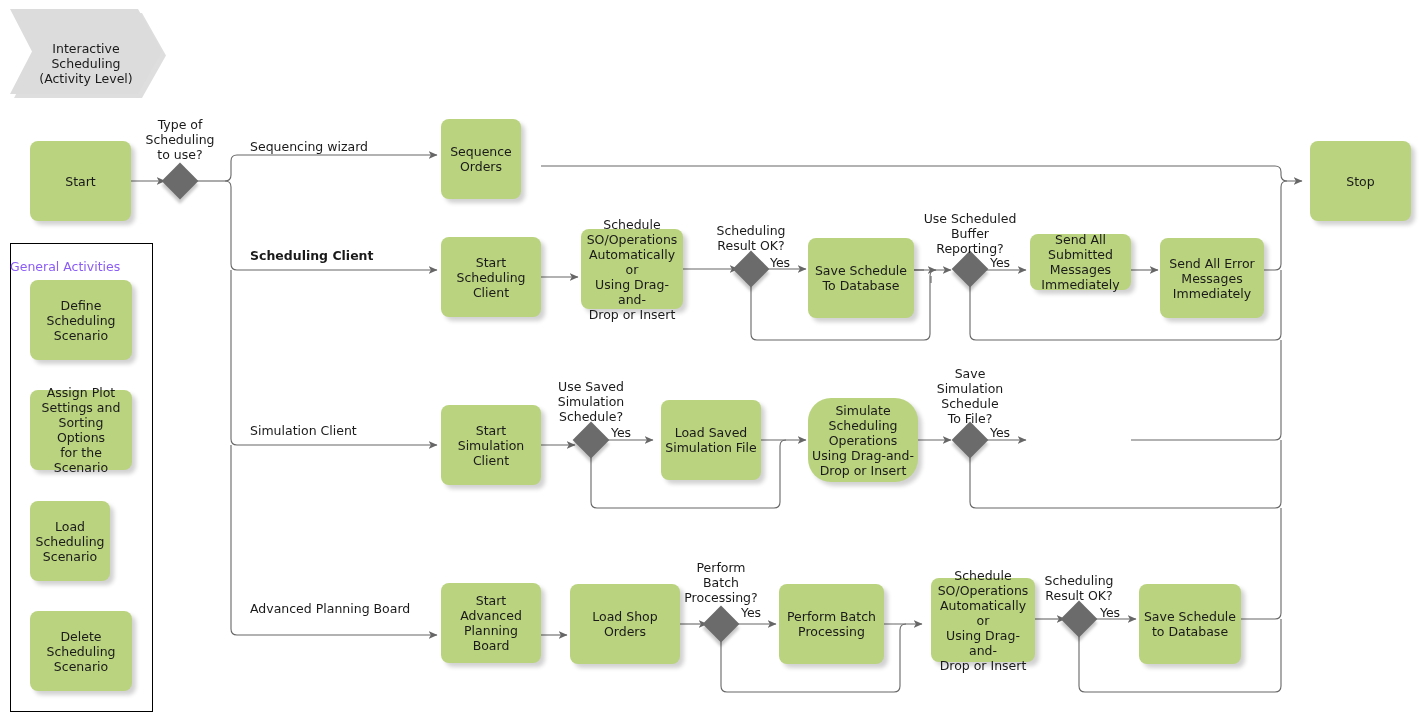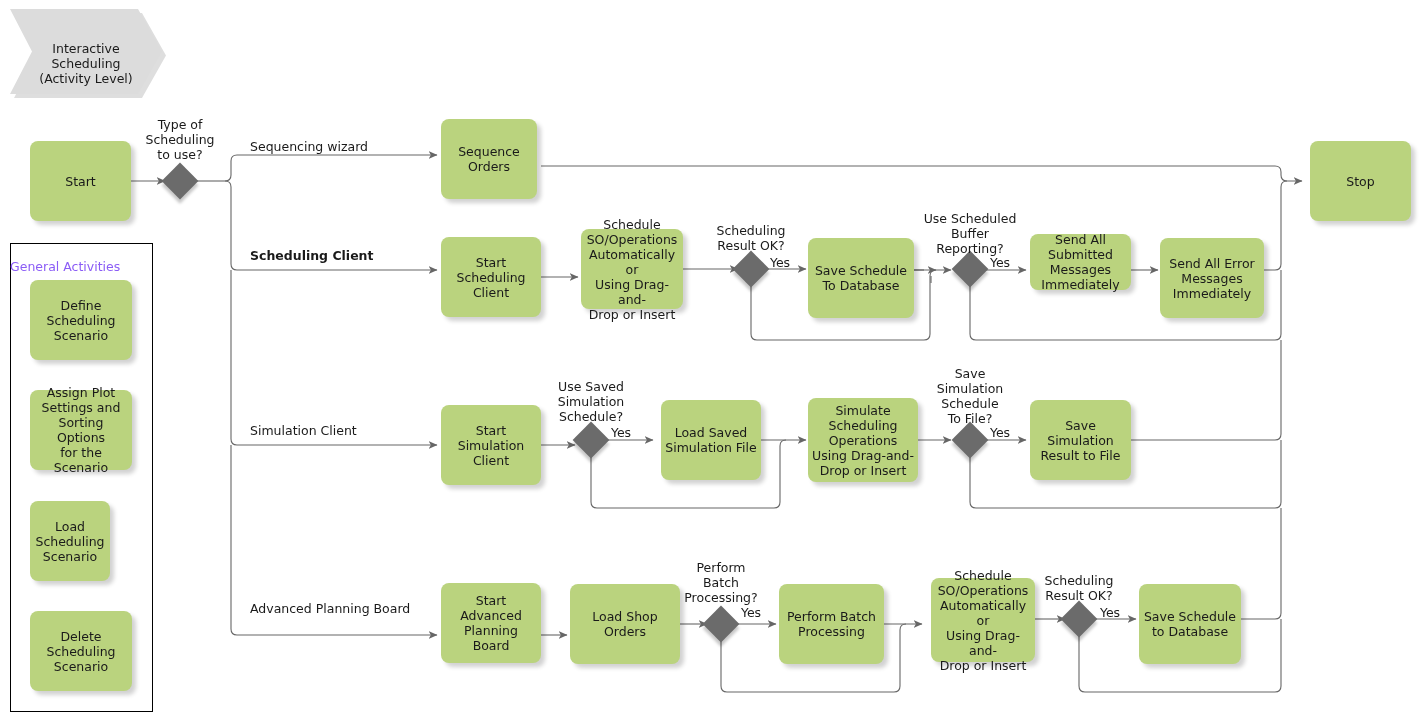--- a/index.html
+++ b/index.html
@@ -206,21 +206,21 @@
   <div class="diamond" style="left:167px;top:168px;"></div>
   <div class="label" style="left: 130px; top: 117px; width: 100px; white-space: pre-line;">Type of
 Scheduling
 to use?</div>
 
   <div class="label left" style="left:250px;top:139px;width:200px;">Sequencing wizard</div>
   <div class="label left" style="left:250px;top:248px;width:200px;font-weight:bold;">Scheduling Client</div>
   <div class="label left" style="left:250px;top:423px;width:200px;">Simulation Client</div>
   <div class="label left" style="left:250px;top:601px;width:220px;">Advanced Planning Board</div>
 
-  <div class="node" style="left:441px;top:119px;width:96px;height:80px;">
+  <div class="node" style="left:441px;top:119px;width:80px;height:80px;">
     <span style="white-space: pre-line;">Sequence
 Orders</span>
   </div>
 
   <div class="node" style="left:441px;top:237px;width:100px;height:80px;">
     <span style="white-space: pre-line;">Start Scheduling
 Client</span>
   </div>
   <div class="node" style="left:581px;top:229px;width:102px;height:80px;">
     <span style="white-space: pre-line;">Schedule
@@ -263,38 +263,34 @@
   <div class="diamond" style="left:578px;top:427px;"></div>
   <div class="label" style="left: 541px; top: 379px; width: 100px; white-space: pre-line;">Use Saved
 Simulation
 Schedule?</div>
   <div class="label" style="left:606px;top:425px;width:30px;">Yes</div>
 
   <div class="node" style="left:661px;top:400px;width:100px;height:80px;">
     <span style="white-space: pre-line;">Load Saved
 Simulation File</span>
   </div>
-  <div class="node" style="left:808px;top:398px;width:110px;height:84px;">
+  <div class="node" style="left:808px;top:398px;width:110px;height:84px;border-radius:23px;">
     <span style="white-space: pre-line;">Simulate
 Scheduling
 Operations
 Using Drag-and-
 Drop or Insert</span>
   </div>
   <div class="diamond" style="left:957px;top:427px;"></div>
   <div class="label" style="left: 920px; top: 366px; width: 100px; white-space: pre-line;">Save
 Simulation
 Schedule
 To File?</div>
   <div class="label" style="left:985px;top:425px;width:30px;">Yes</div>
 
-  <div class="node" style="left:1030px;top:400px;width:101px;height:80px;">
-    <span style="white-space: pre-line;">Save Simulation
-Result to File</span>
-  </div>
 
   <div class="node" style="left:441px;top:583px;width:100px;height:80px;">
     <span style="white-space: pre-line;">Start Advanced
 Planning Board</span>
   </div>
   <div class="node" style="left:570px;top:584px;width:110px;height:80px;">
     <span style="white-space: pre-line;">Load Shop
 Orders</span>
   </div>
   <div class="diamond" style="left:708px;top:611px;"></div>

